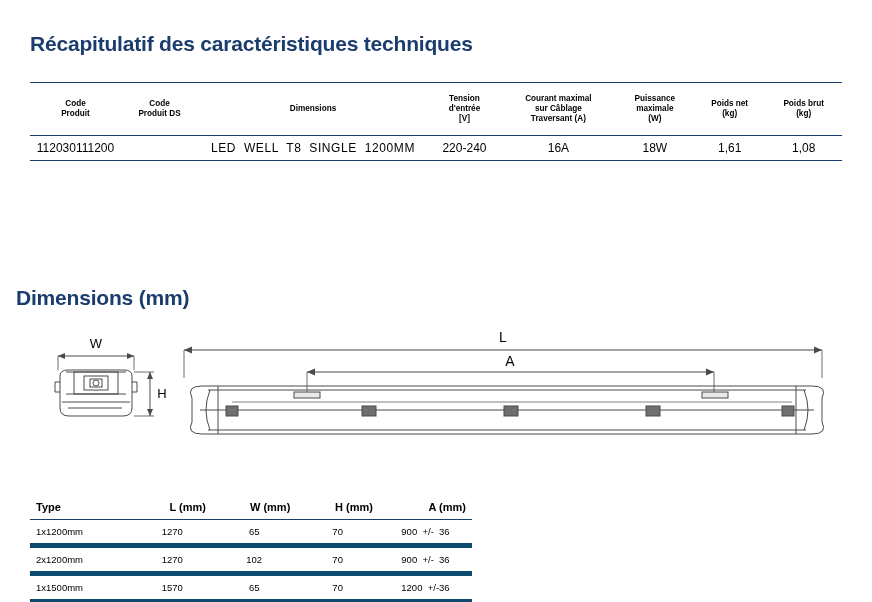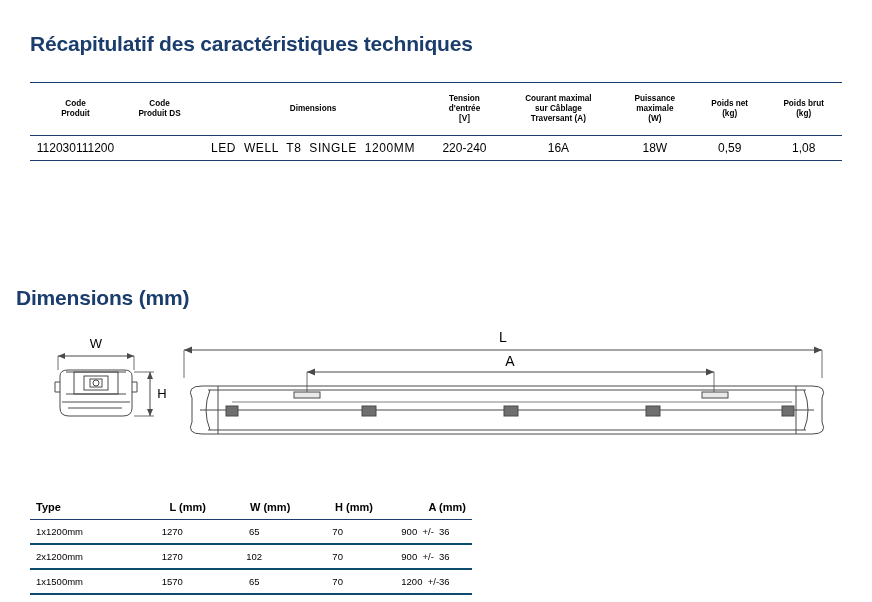--- a/index.html
+++ b/index.html
@@ -92,21 +92,21 @@
     font-size: 11px;
     font-weight: bold;
     text-align: left;
     padding: 5px 6px 6px 6px;
     border-bottom: 1.4px solid #1b3d6d;
   }
   #dim-table th.c { text-align: right; }
   #dim-table td {
     font-size: 9.5px;
     padding: 6px 6px;
-    border-bottom: 2px solid #0c4a6e;
+    border-bottom: 5px solid #0c4a6e;
     text-align: center;
     white-space: pre;
   }
   #dim-table td.l { text-align: left; }
 </style>
 </head>
 <body>
 
 <div class="page">
 
@@ -126,21 +126,21 @@
       </tr>
     </thead>
     <tbody>
       <tr>
         <td>112030111200</td>
         <td></td>
         <td class="desc">LED  WELL  T8  SINGLE  1200MM</td>
         <td>220-240</td>
         <td>16A</td>
         <td>18W</td>
-        <td>0,59</td>
+        <td>1,61</td>
         <td>1,08</td>
       </tr>
     </tbody>
   </table>
 
   <h1 class="section-title" id="title-dims">Dimensions (mm)</h1>
 
   <svg id="drawing" viewBox="0 0 830 130">
     <g stroke="#4a4a4a" fill="none" stroke-width="1">
 

